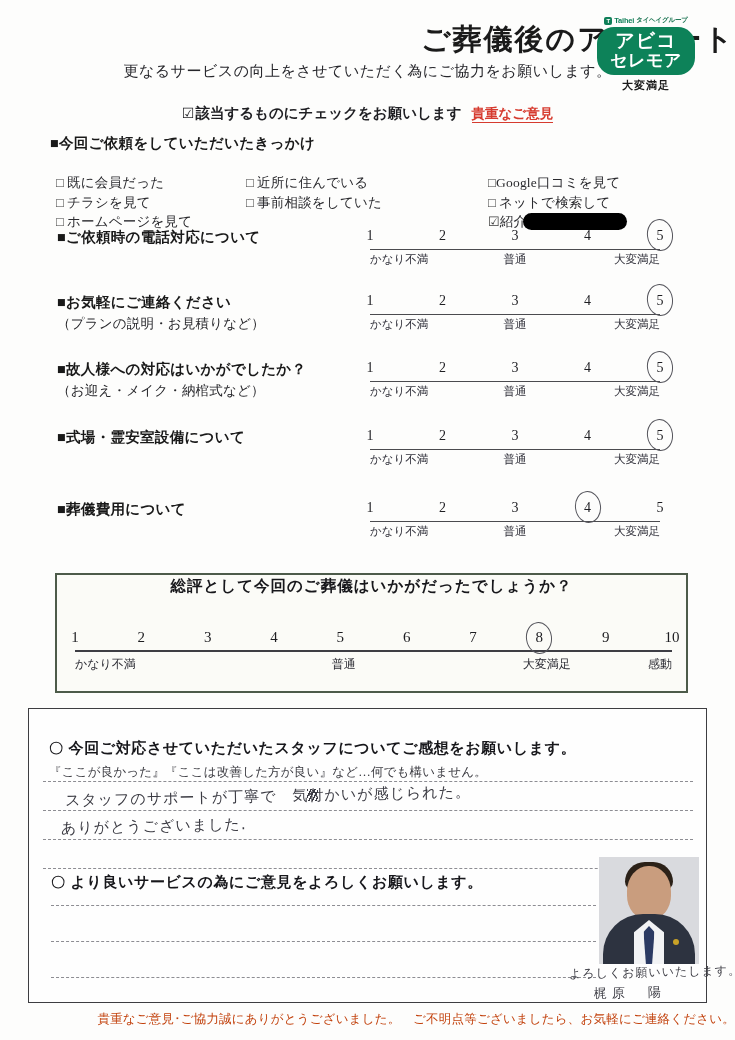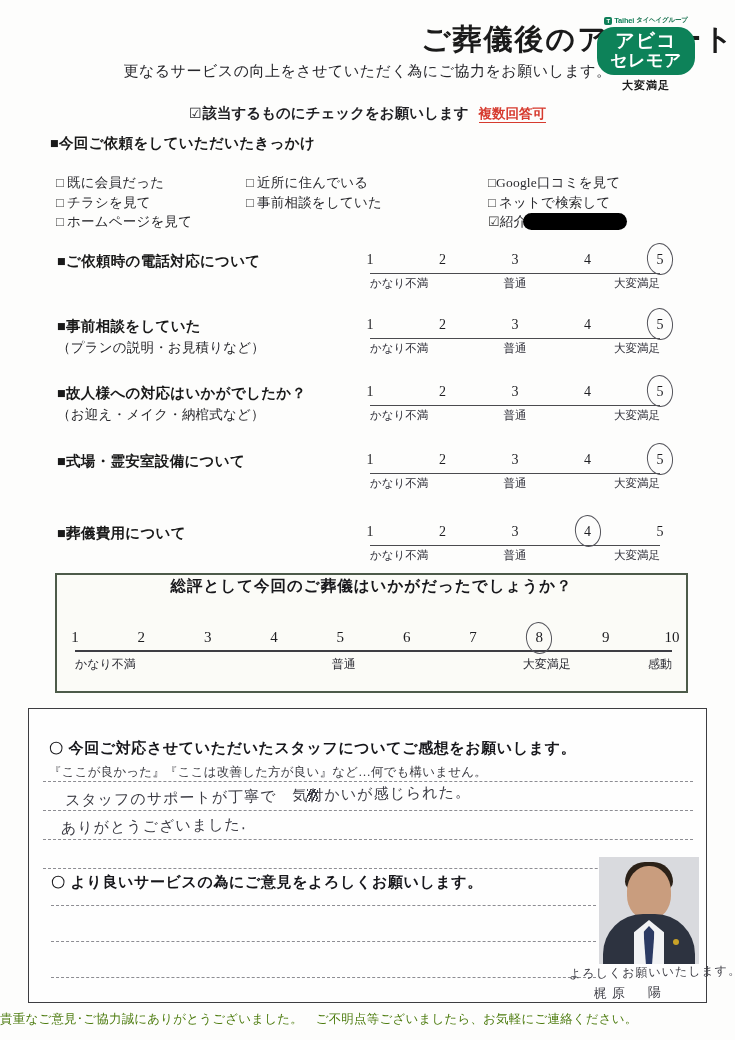--- a/index.html
+++ b/index.html
@@ -73,21 +73,21 @@
     letter-spacing: .2px;
   }
   .opt .bx { font-size: 13px; margin-right: 3px; color: #3a3a3a; }
   .opt.tight .bx { margin-right: 0px; }
   .redact {
     display: inline-block; width: 104px; height: 17px; background: #000;
     border-radius: 9px; vertical-align: -4px; margin-left: -4px;
   }
 
   
-  .rrow { position: absolute; left: 57px; width: 660px; margin-top: 24px; }
+  .rrow { position: absolute; left: 57px; width: 660px; }
   .rlabel { font-size: 14.5px; font-weight: 700; color: #191919; letter-spacing: .3px; }
   .rsub { font-size: 13.5px; font-weight: 400; color: #27272b; margin-top: 3px; letter-spacing: .2px; }
   .scale { position: absolute; left: 313px; top: 0px; width: 290px; }
   .scale-nums { position: relative; height: 20px; }
   .scale-nums span {
     position: absolute; top: 0; transform: translateX(-50%);
     font-size: 14px; color: #1e1e22;
     font-family: "Liberation Serif", "DejaVu Serif", serif;
   }
   .scale-line { height: 1px; background: #4b4b4f; width: 100%; margin-top: 1px; }
@@ -173,34 +173,34 @@
     position: absolute; left: 50%; bottom: 0; width: 11px; height: 38px;
     transform: translateX(-50%); background: #2b3a63;
     clip-path: polygon(50% 0, 100% 16%, 78% 100%, 22% 100%, 0 16%);
   }
   .ph-badge {
     position: absolute; right: 20px; bottom: 19px; width: 6px; height: 6px;
     background: #c9a227; border-radius: 50%;
   }
 
   .footer {
-    position: absolute; left: 0; top: 1011px; width: 735px; text-align: left;
-    font-size: 12.5px; color: #4d7c0f; letter-spacing: .2px;
+    position: absolute; left: 0; top: 1011px; width: 735px; text-align: right;
+    font-size: 12.5px; color: #c2410c; letter-spacing: .2px;
   }
 </style>
 </head>
 <body>
 
 <div class="page">
 
   <div class="header">
     <div class="title">ご葬儀後のアンケート</div>
     <div class="subtitle">更なるサービスの向上をさせていただく為にご協力をお願いします。</div>
     <div class="check-line">
-      <span class="cbx">☑</span><span>該当するものにチェックをお願いします</span><span class="multi">複数回答可</span>
+      <span class="cbx">☑</span><span>該当するものにチェックをお願いします</span><span class="multi">貴重なご意見</span>
     </div>
   </div>
 
   <div class="logo">
     <div class="logo-top">
       <span class="mark">T</span>
       <span>Taihei</span>
       <span class="grp">タイヘイグループ</span>
     </div>
     <div class="logo-box">
@@ -248,21 +248,21 @@
           </div>
           <div class="scale-line"></div>
           <div class="scale-caps">
             <span class="cap-l">かなり不満</span>
             <span class="cap-m">普通</span>
             <span class="cap-r">大変満足</span>
           </div>
         </div>
       </div>
       <div class="rrow" style="top: 293px;">
-        <div class="rlabel">■事前相談をしていた</div>
+        <div class="rlabel">■お気軽にご連絡ください</div>
         <div class="rsub">（プランの説明・お見積りなど）</div>
         <div class="scale">
           <div class="scale-nums">
             <span style="left: 0%;">1</span>
             <span style="left: 25%;">2</span>
             <span style="left: 50%;">3</span>
             <span style="left: 75%;">4</span>
             <span style="left: 100%;">5</span>
             <div class="circle" style="left: 100%;"></div>
           </div>

